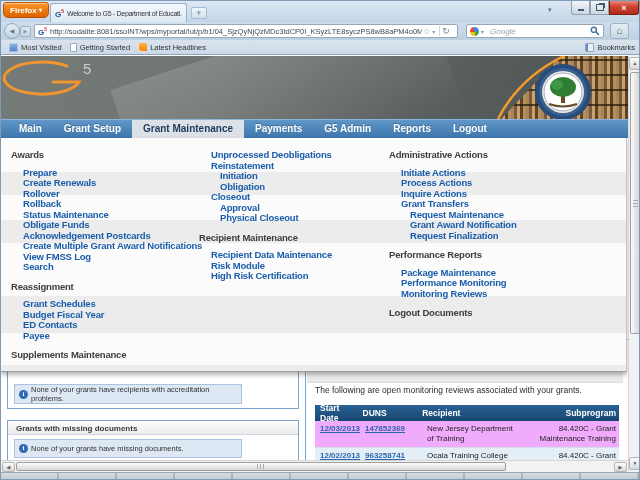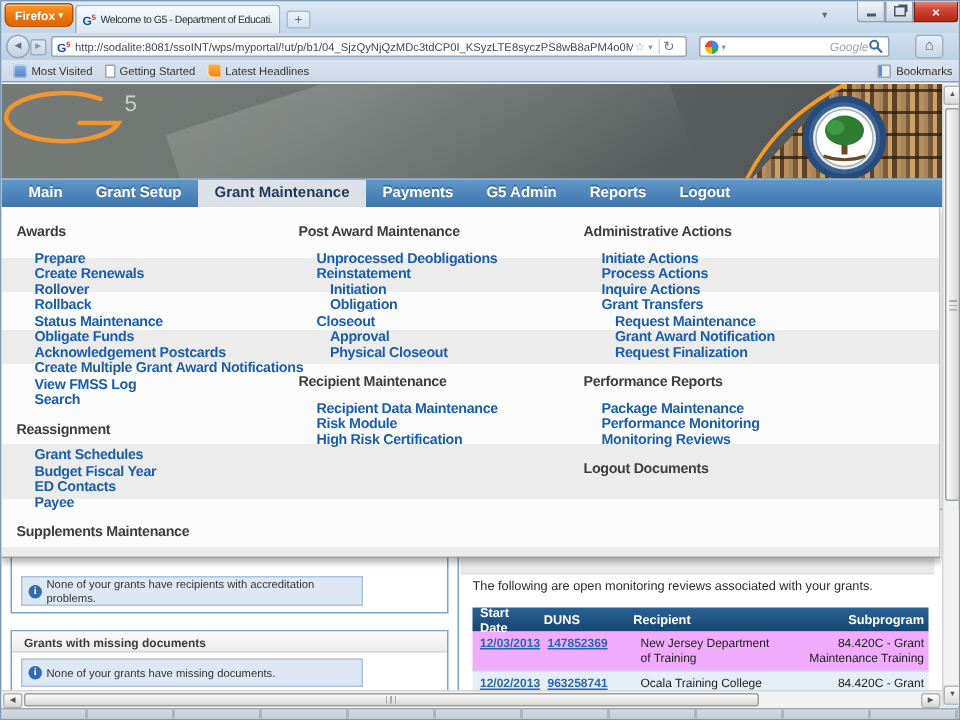--- a/index.html
+++ b/index.html
@@ -42,23 +42,23 @@
     background:linear-gradient(#dfe8f1,#c9d7e4);border:1px solid #9db1c4;box-sizing:border-box;
     color:#8296a9;font-size:5px;text-align:center;line-height:9px;z-index:101;cursor:pointer;}
   .urlbar{position:absolute;left:33px;top:23px;width:424px;height:14px;background:#fff;
     border:1px solid #97a7b7;border-radius:2px;box-sizing:border-box;display:flex;align-items:center;
     padding:0 3px;z-index:101;cursor:text;}
   .url-text{font-size:7.5px;color:#3f4a55;white-space:nowrap;overflow:hidden;margin-left:3px;width:372px;}
   .url-star{font-size:8px;color:#8a97a5;margin-left:1px;cursor:pointer;}
   .url-caret{font-size:6px;color:#8a97a5;margin:0 2px;cursor:pointer;}
   .url-sep{width:1px;height:10px;background:#cfd8e0;margin:0 2px;}
   .url-reload{font-size:9px;color:#6b7a89;cursor:pointer;}
-  .searchbox{position:absolute;left:465px;top:23px;width:127px;height:14px;background:#fff;
+  .searchbox{position:absolute;left:465px;top:23px;width:138px;height:14px;background:#fff;
     border:1px solid #97a7b7;border-radius:2px;box-sizing:border-box;display:flex;align-items:center;
-    padding:0 3px;z-index:101;cursor:text;text-align:right;}
+    padding:0 3px;z-index:101;cursor:text;}
   .g-logo-ball{width:9px;height:9px;border-radius:50%;
     background:conic-gradient(#4285f4 0 90deg,#34a853 90deg 180deg,#fbbc05 180deg 270deg,#ea4335 270deg 360deg);}
   .search-ph{font-size:8px;font-style:italic;color:#9aa4ae;margin-left:4px;flex:1;}
   .home-btn{position:absolute;left:609px;top:22px;width:19px;height:16px;border-radius:3px;
     background:linear-gradient(#e6eef5,#c9d7e4);border:1px solid #9db1c4;box-sizing:border-box;
     color:#4d6378;font-size:10px;text-align:center;line-height:14px;z-index:101;cursor:pointer;}
   .bookmarksbar{position:absolute;left:0;top:39px;width:640px;height:15px;
     background:linear-gradient(#dae4ef,#cbd8e6);border-bottom:1px solid #8ba4bb;
     display:flex;align-items:center;box-sizing:border-box;z-index:100;}
   .bm-item{display:flex;align-items:center;margin-left:8px;font-size:7.5px;color:#333;cursor:pointer;}
@@ -265,21 +265,20 @@
       <div class="mi link">View FMSS Log</div>
       <div class="mi link">Search</div>
       <div class="mi header">Reassignment</div>
       <div class="mi link">Grant Schedules</div>
       <div class="mi link">Budget Fiscal Year</div>
       <div class="mi link">ED Contacts</div>
       <div class="mi link">Payee</div>
       <div class="mi header">Supplements Maintenance</div>
     </div>
     <div class="mcol c2">
-      <div class="mi header first">Post Award Maintenance</div>
       <div class="mi link">Unprocessed Deobligations</div>
       <div class="mi link">Reinstatement</div>
       <div class="mi link sub">Initiation</div>
       <div class="mi link sub">Obligation</div>
       <div class="mi link">Closeout</div>
       <div class="mi link sub">Approval</div>
       <div class="mi link sub">Physical Closeout</div>
       <div class="mi header">Recipient Maintenance</div>
       <div class="mi link">Recipient Data Maintenance</div>
       <div class="mi link">Risk Module</div>

